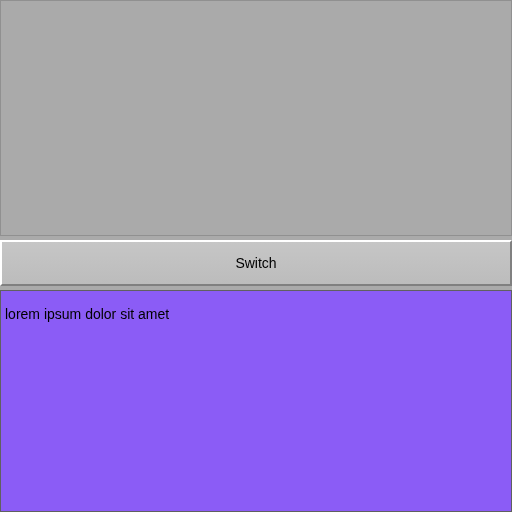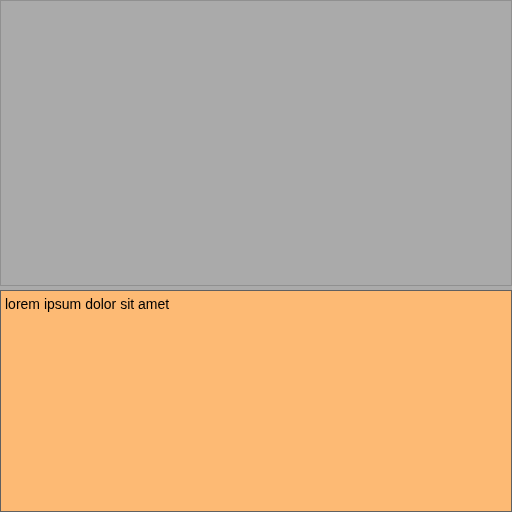--- a/index.html
+++ b/index.html
@@ -35,34 +35,37 @@
     box-sizing: border-box;
     margin-top: 4px;
     display: flex;
     align-items: center;
     justify-content: center;
     cursor: pointer;
     user-select: none;
   }
   .text-area {
     height: 222px;
-    background: #fdba74;
+    background: #8b5cf6;
     border: 1px solid #606060;
     box-sizing: border-box;
     margin-top: 4px;
-    padding: 4px 4px;
+    padding: 14px 4px;
     resize: none;
     font-family: Verdana, Geneva, sans-serif;
     font-size: 14px;
     line-height: 1.3;
     outline: none;
     overflow: auto;
   }
 </style>
 </head>
 <body>
 
 <div class="container">
   <div class="top-panel"></div>
 
+  <div class="switch-button" role="button">
+    <span>Switch</span>
+  </div>
 
   <textarea class="text-area" style="">lorem ipsum dolor sit amet</textarea>
 </div>
 
 </body></html>

